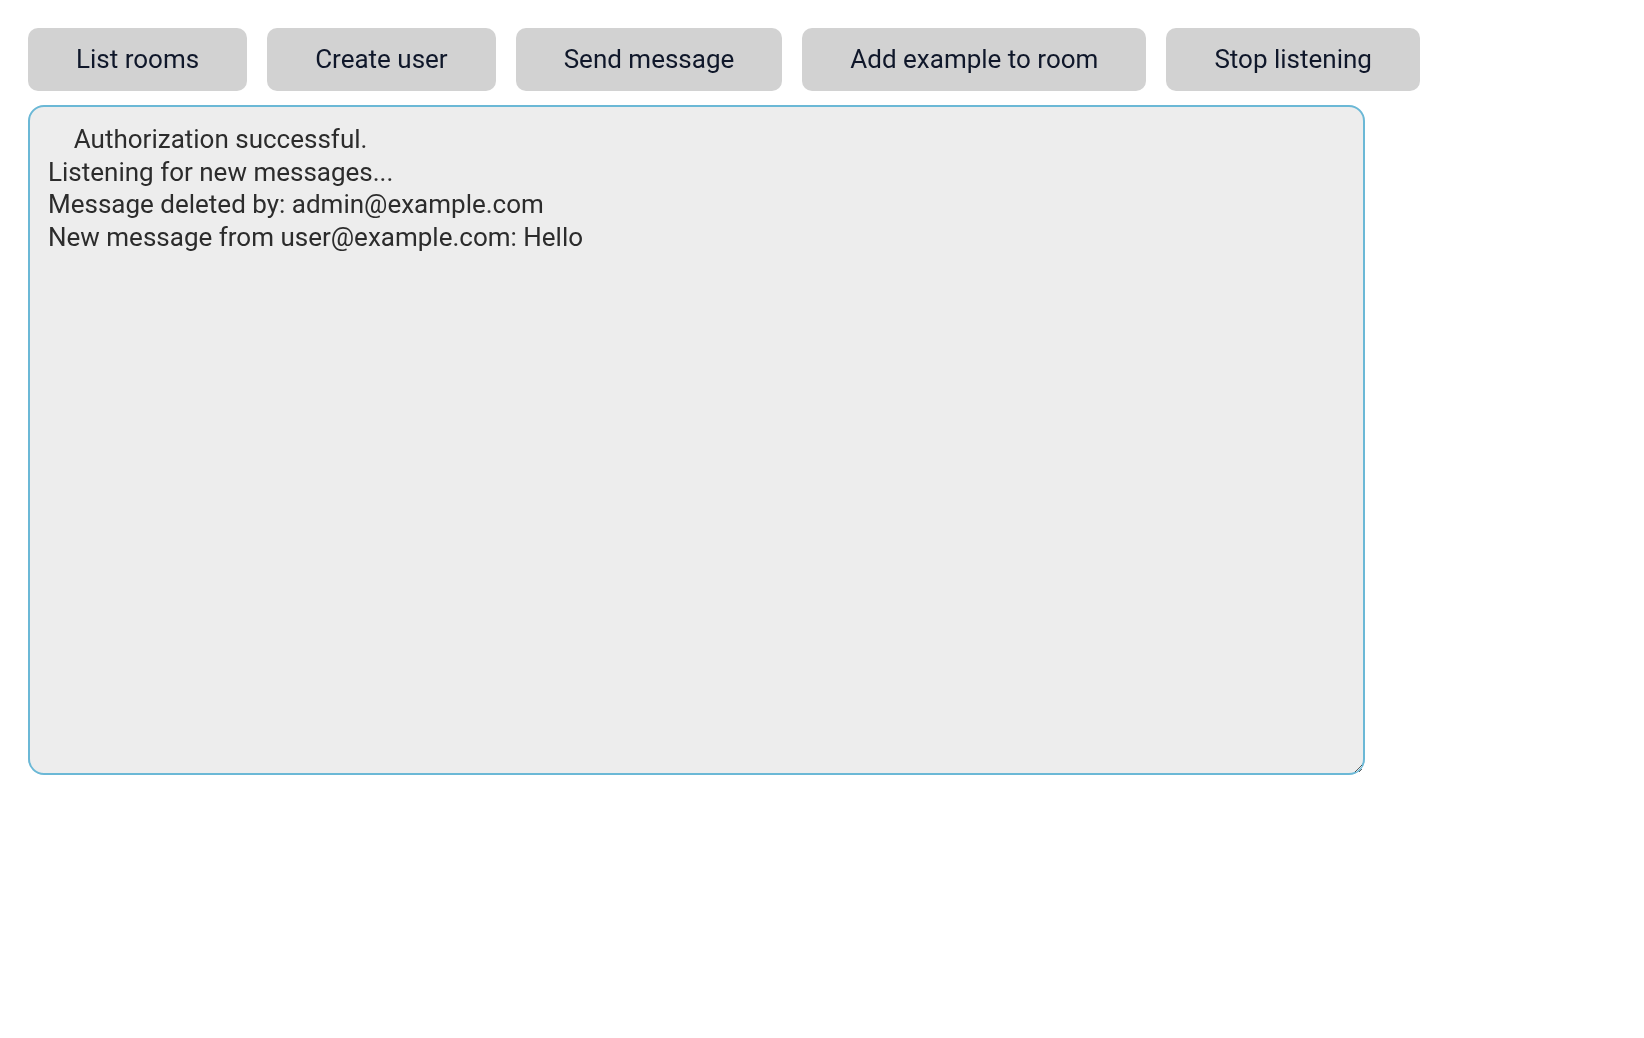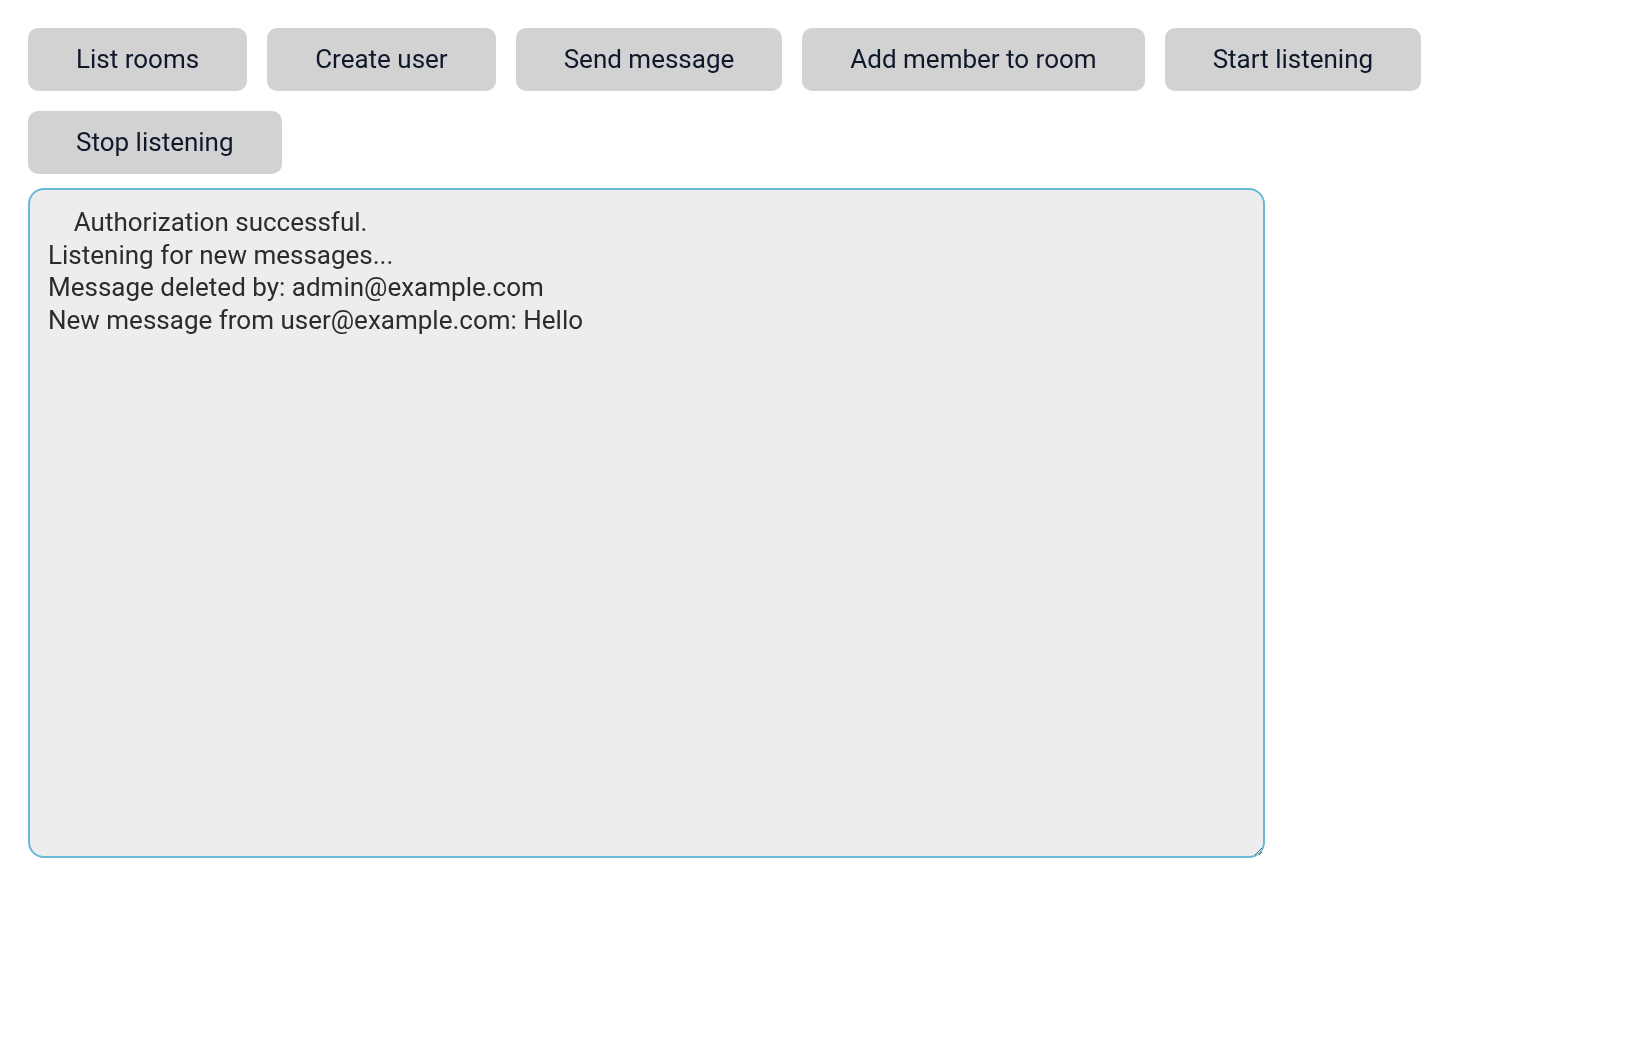--- a/index.html
+++ b/index.html
@@ -30,21 +30,21 @@
       color: #0f172a;
       background: #d2d2d2;
       border: none;
       border-radius: 10px;
       padding: 16px 48px;
       cursor: pointer;
       line-height: 1.2;
     }
 
     .log-textarea {
-      width: 1237px;
+      width: 1337px;
       height: 670px;
       font-family: inherit;
       font-size: 26px;
       color: #2c2c2c;
       background: #ededed;
       border: 2px solid #6bb8d6;
       border-radius: 16px;
       padding: 16px 18px;
       line-height: 1.25;
       resize: both;
@@ -55,22 +55,21 @@
   </style>
 </head>
 <body>
 
 
 
 <div class="button-container">
   <button>List rooms</button>
   <button>Create user</button>
   <button>Send message</button>
-  <button>Add member to room</button>
-  <button>Start listening</button>
+  <button>Add example to room</button>
   <button>Stop listening</button>
 </div>
 
 <textarea class="log-textarea" style="">    Authorization successful.
 Listening for new messages...
 Message deleted by: admin@example.com
 New message from user@example.com: Hello</textarea>
 
 
 

